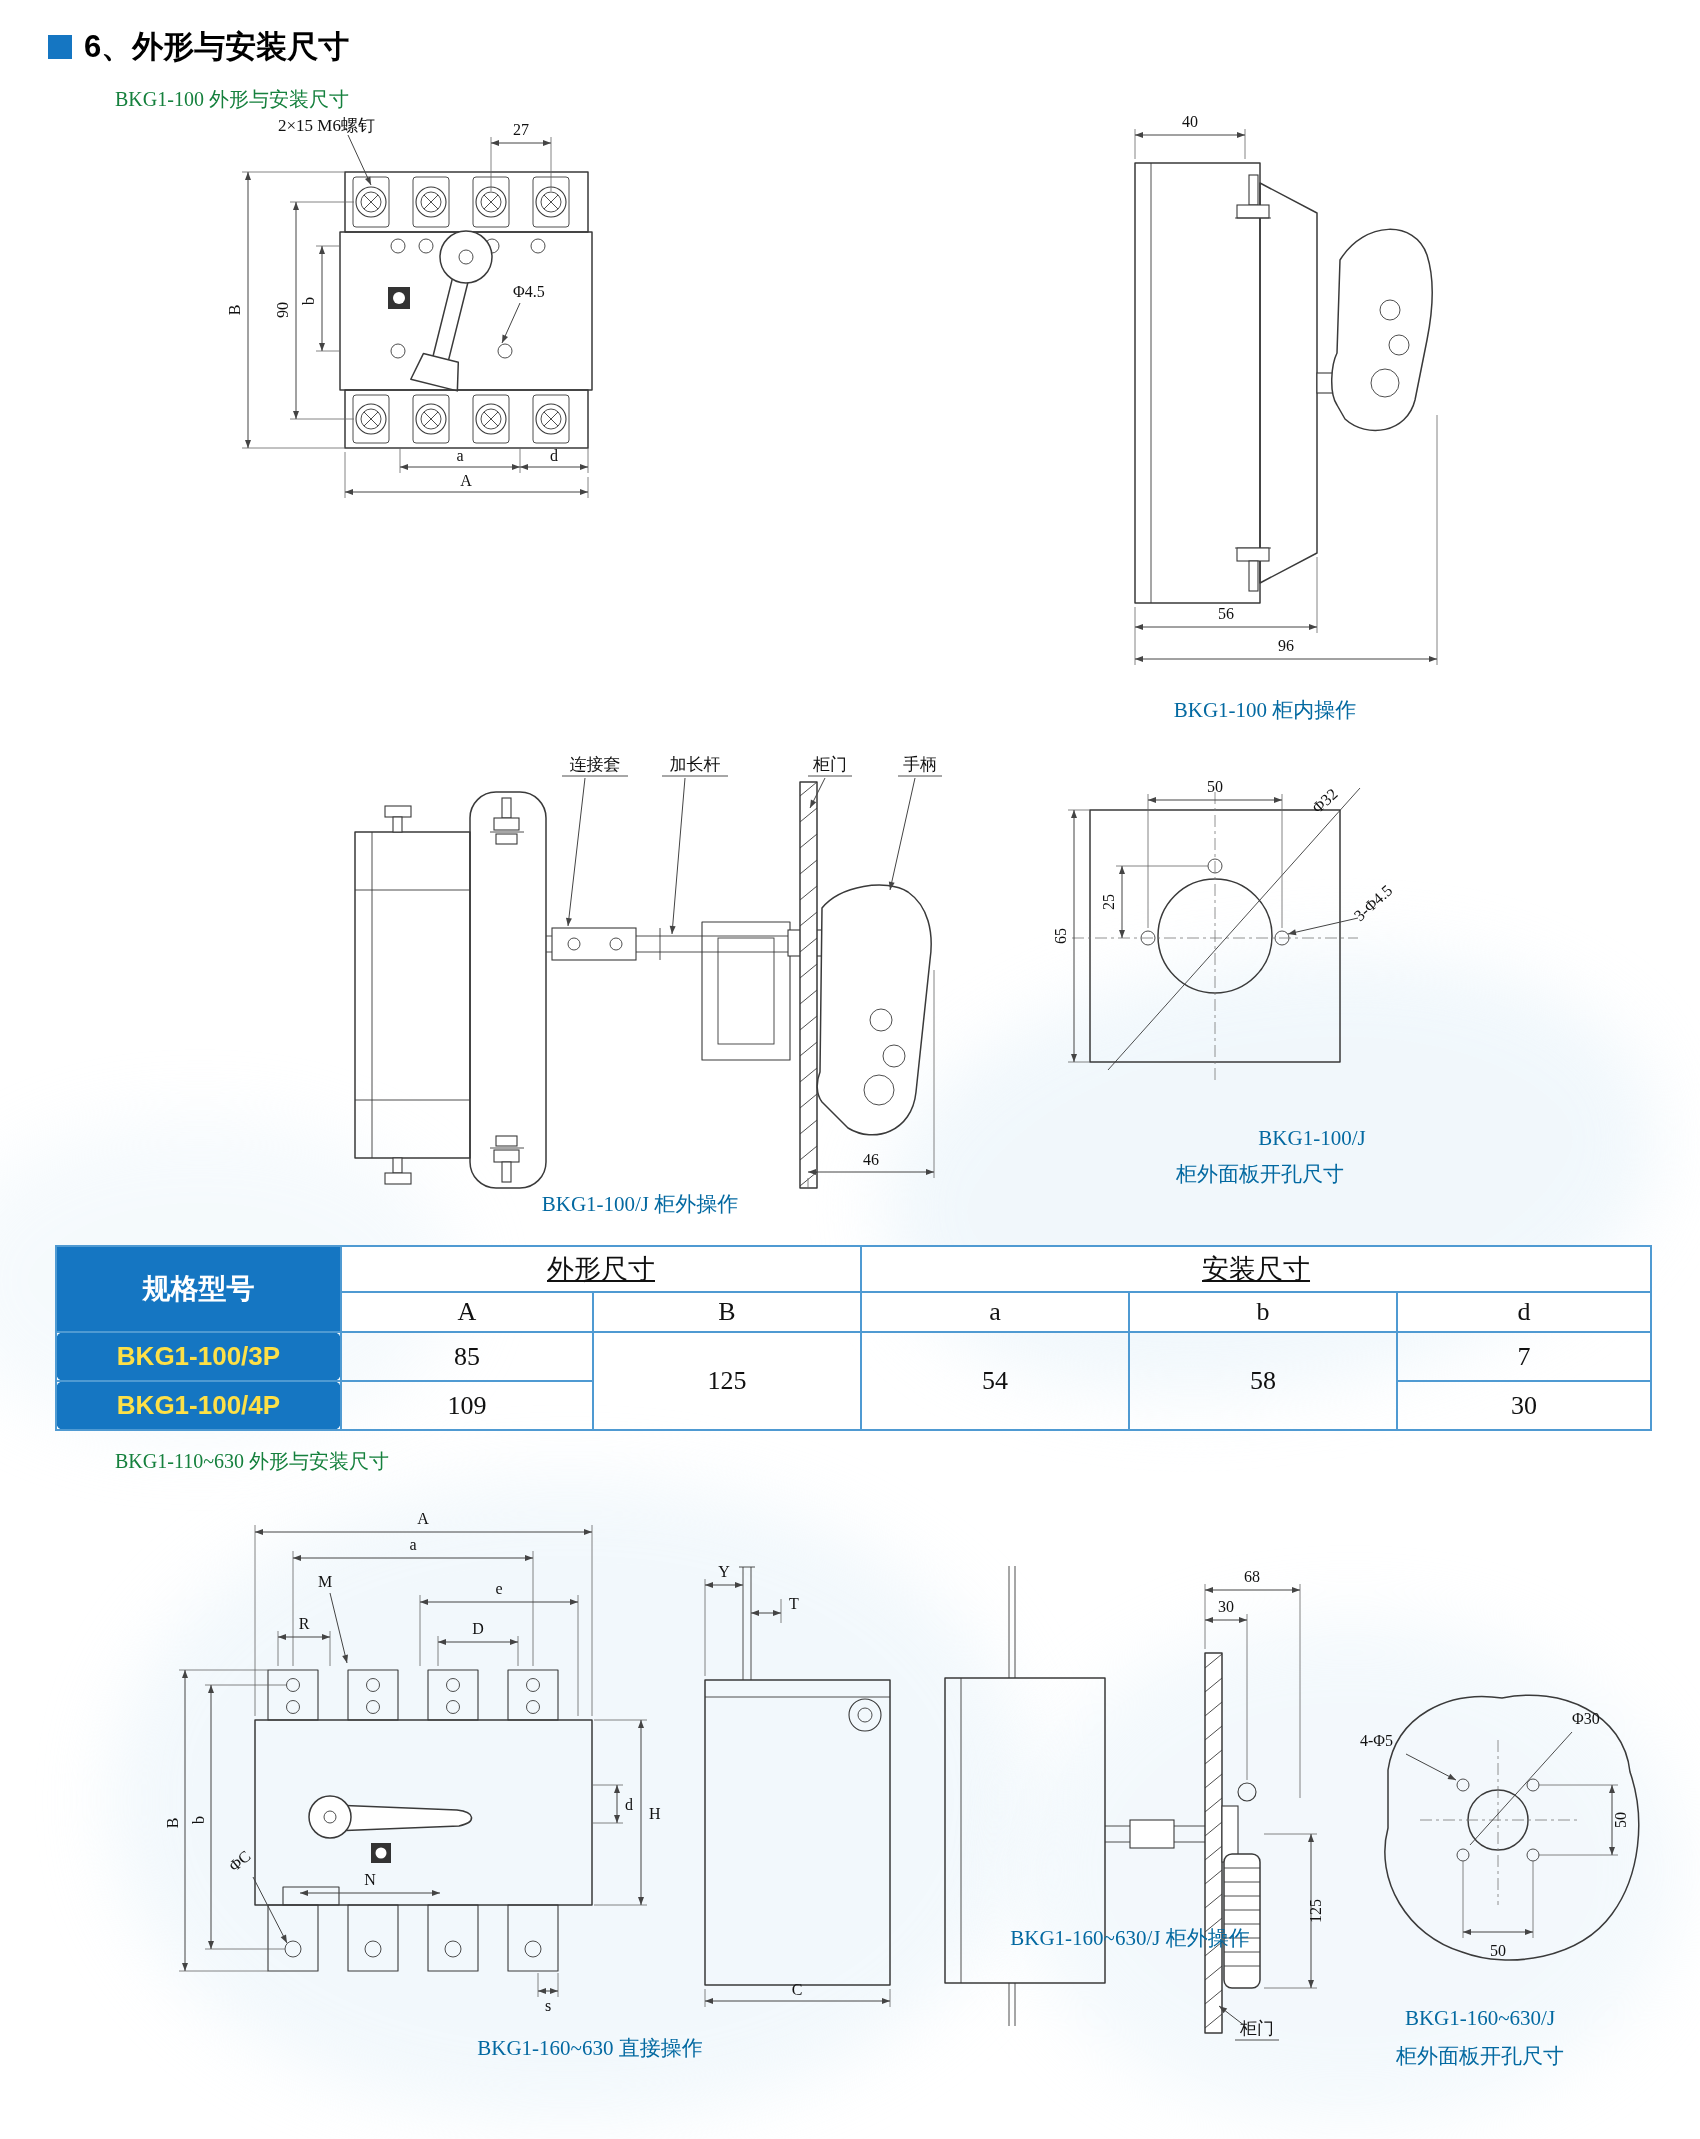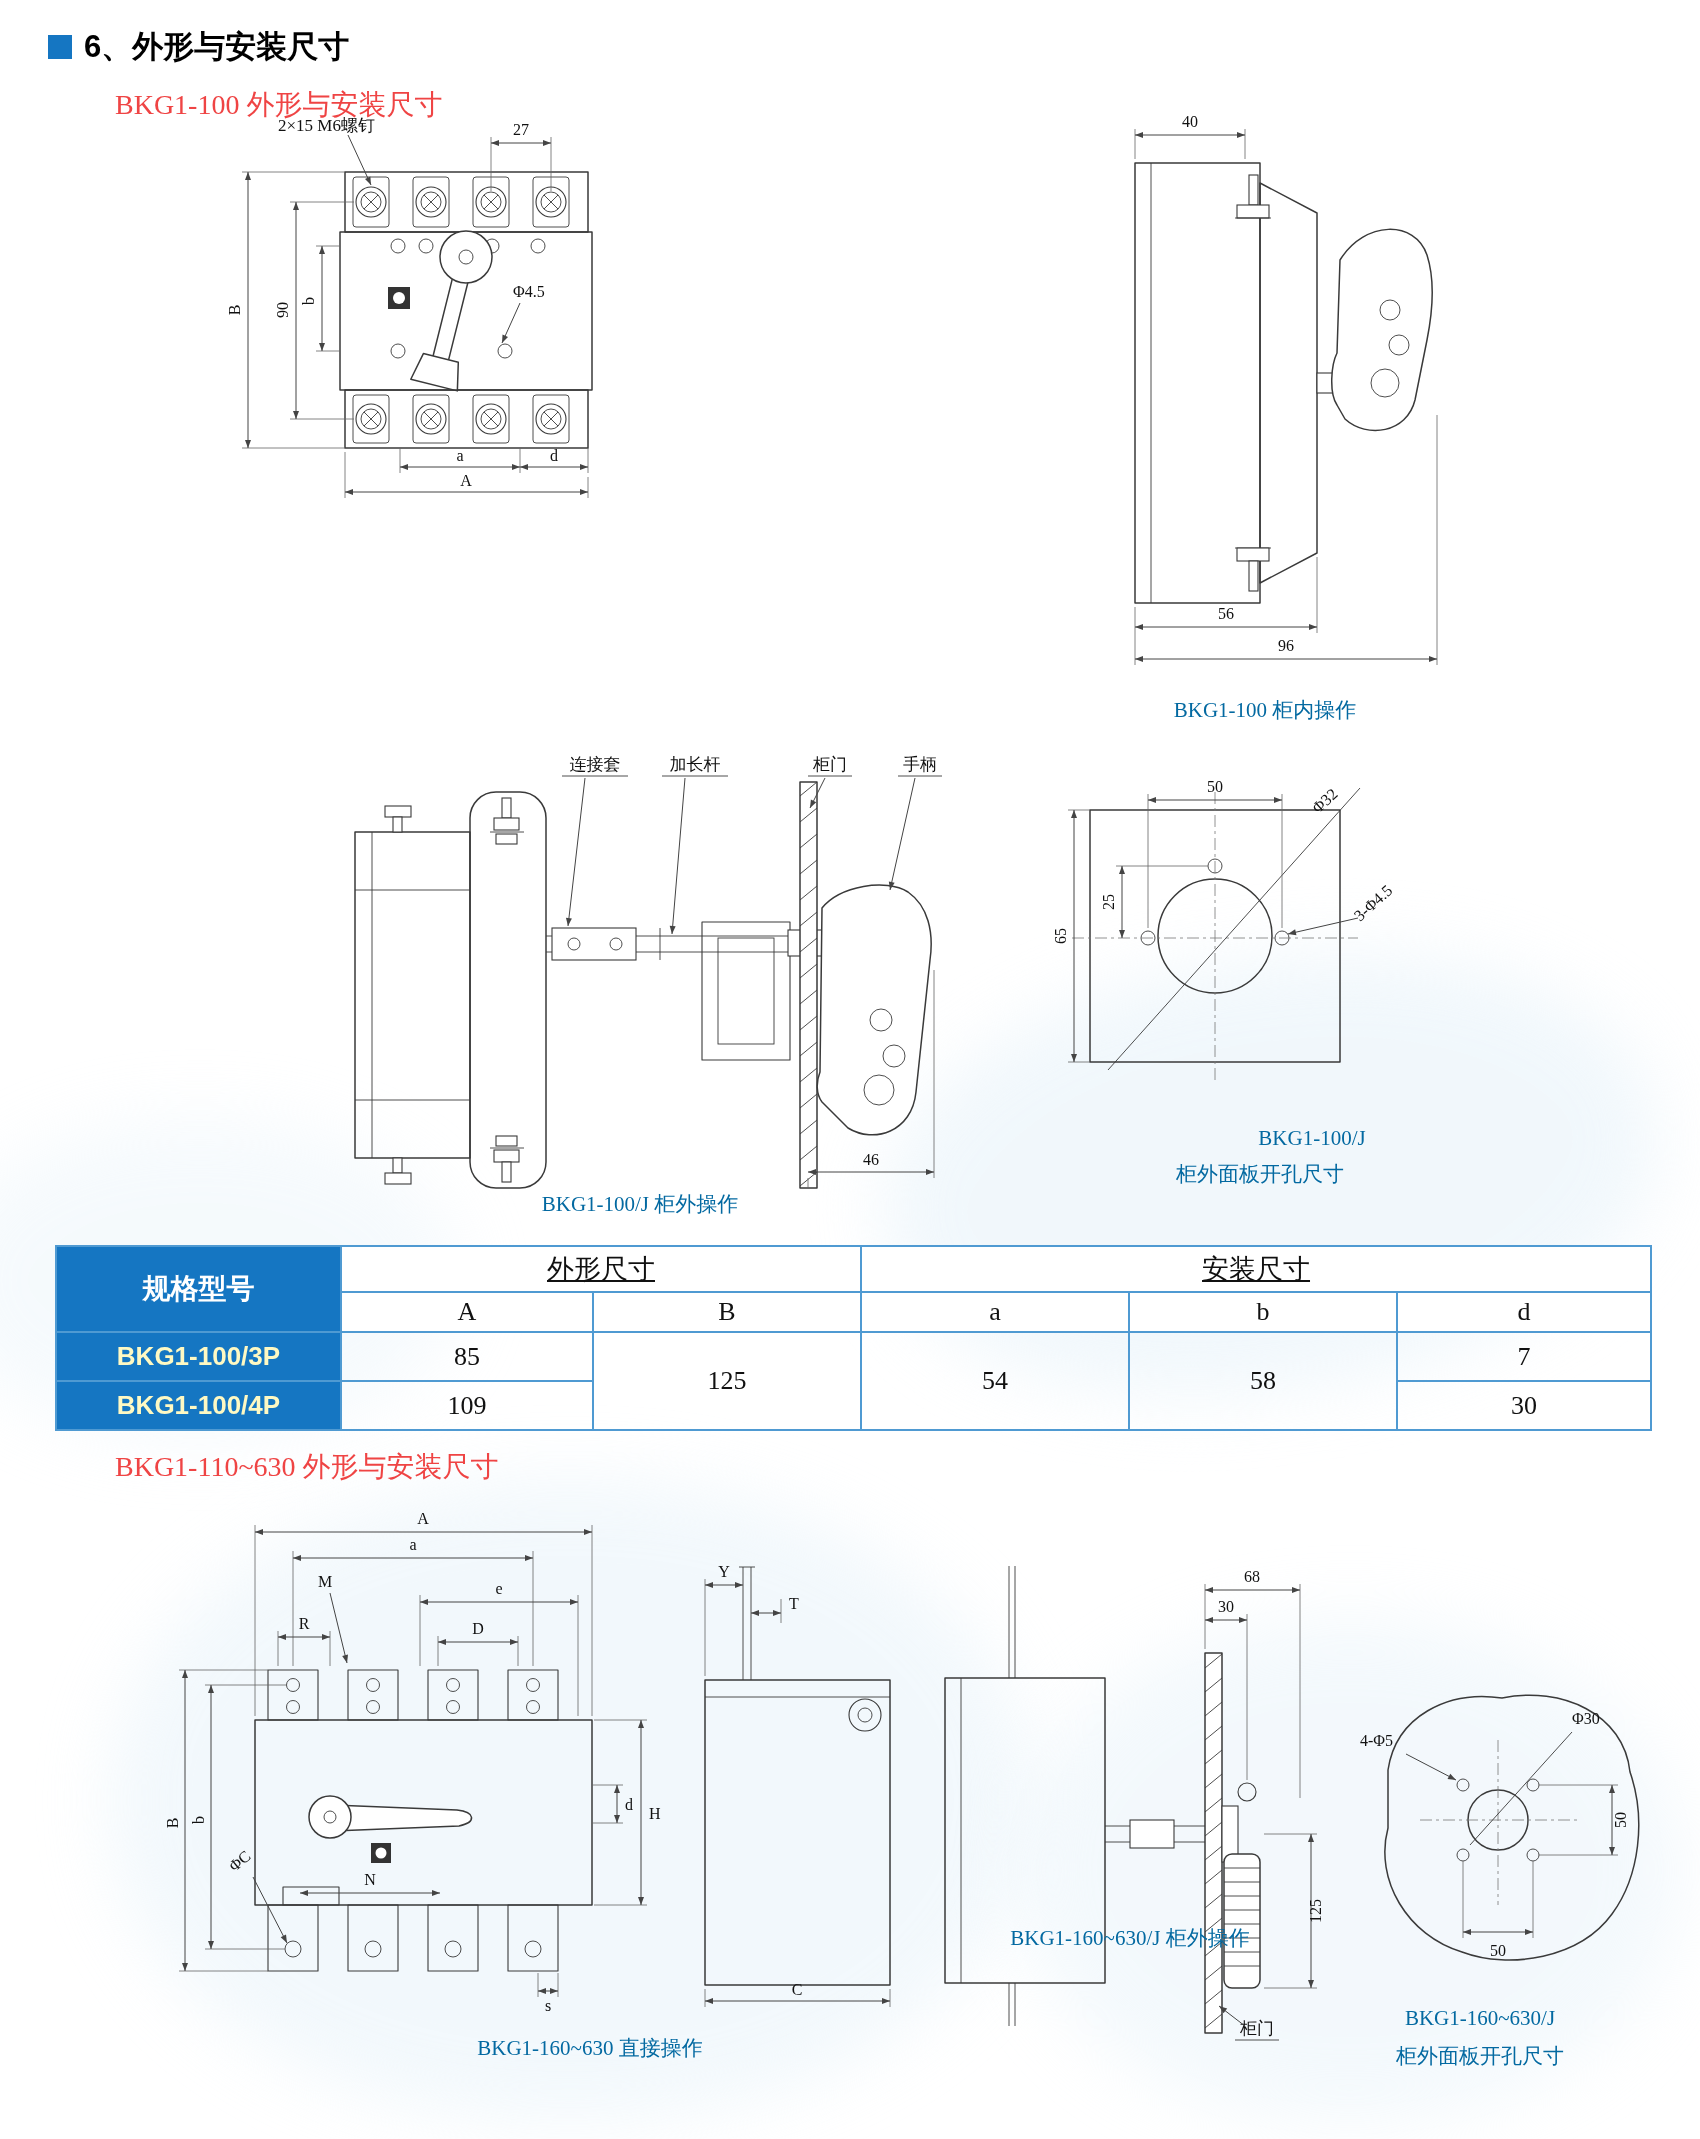--- a/index.html
+++ b/index.html
@@ -2,21 +2,21 @@
 <html><head>
 <meta charset="utf-8">
 <style>
   html,body{margin:0;padding:0;background:#fff;}
   .page{position:relative;width:1700px;height:2139px;background:#fff;overflow:hidden;
         font-family:"Liberation Serif",serif;color:#111;}
   .blob{position:absolute;background:#e8f3fa;border-radius:48%;filter:blur(34px);z-index:0;}
   .section-title{position:absolute;left:48px;top:26px;z-index:2;display:flex;align-items:center;
         font-family:"Liberation Sans",sans-serif;font-weight:bold;font-size:31px;color:#000;text-align:center;}
   .blue-sq{display:inline-block;width:24px;height:24px;background:#1576c2;margin-right:12px;}
-  .subtitle{position:absolute;z-index:2;font-size:28px;color:#ef4444;}
+  .subtitle{position:absolute;z-index:2;font-size:20px;color:#15803d;}
   .cap{position:absolute;z-index:2;font-size:21px;color:#0369a1;text-align:center;}
   .dw{position:absolute;z-index:2;overflow:visible;}
   
   .ln{stroke:#3a3a3a;stroke-width:1.5;fill:none;stroke-linejoin:round;}
   .lnw{stroke:#3a3a3a;stroke-width:1.5;fill:#fff;stroke-linejoin:round;}
   .ln2{stroke:#3a3a3a;stroke-width:1.1;fill:none;stroke-linejoin:round;}
   .ln2w{stroke:#3a3a3a;stroke-width:1.1;fill:#fff;}
   .tn{stroke:#3a3a3a;stroke-width:.9;fill:none;}
   .dim{stroke:#444;stroke-width:1;fill:none;marker-start:url(#ar);marker-end:url(#ar);}
   .ldr{stroke:#444;stroke-width:1;fill:none;marker-end:url(#ar);}
@@ -24,22 +24,22 @@
   .cl{stroke:#777;stroke-width:.8;stroke-dasharray:12 4 3 4;fill:none;}
   .dt{font-family:"Liberation Serif",serif;font-size:16px;fill:#111;}
   .zh{font-family:"Liberation Serif",serif;font-size:17px;fill:#111;}
   text{user-select:none;}
   
   .spec-table{position:absolute;left:55px;top:1245px;width:1595px;z-index:2;}
   .spec-table table{border-collapse:collapse;width:100%;table-layout:fixed;}
   .spec-table td,.spec-table th{border:2px solid #4f9ad2;text-align:center;vertical-align:middle;padding:0;}
   .th-group{font-size:27px;font-weight:normal;height:44px;background:#fff;text-decoration:underline;}
   .th-letter{font-size:26px;font-weight:normal;height:38px;background:#fff;}
-  .cell-model{background:#1576c2;color:#fef9c3;font-family:"Liberation Sans",sans-serif;
-              font-weight:bold;font-size:26px;height:47px;}
+  .cell-model{background:#1576c2;color:#fde047;font-family:"Liberation Sans",sans-serif;
+              font-weight:bold;font-size:26px;height:47px;border-radius:8px;}
   .th-model{background:#1576c2;color:#fff;font-family:"Liberation Sans",sans-serif;
               font-weight:bold;font-size:28px;}
   .cell-val{font-size:26px;height:47px;background:transparent;}
 </style>
 </head>
 <body>
 
 <div class="page">
 
   <div class="blob" style="left:880px;top:960px;width:780px;height:430px;transform:rotate(-8deg);opacity:.6;"></div>

